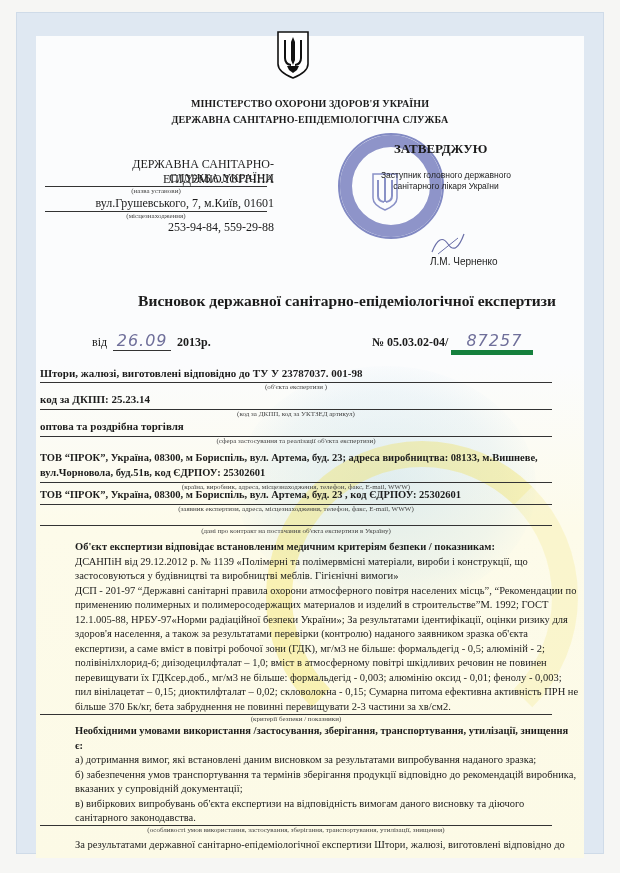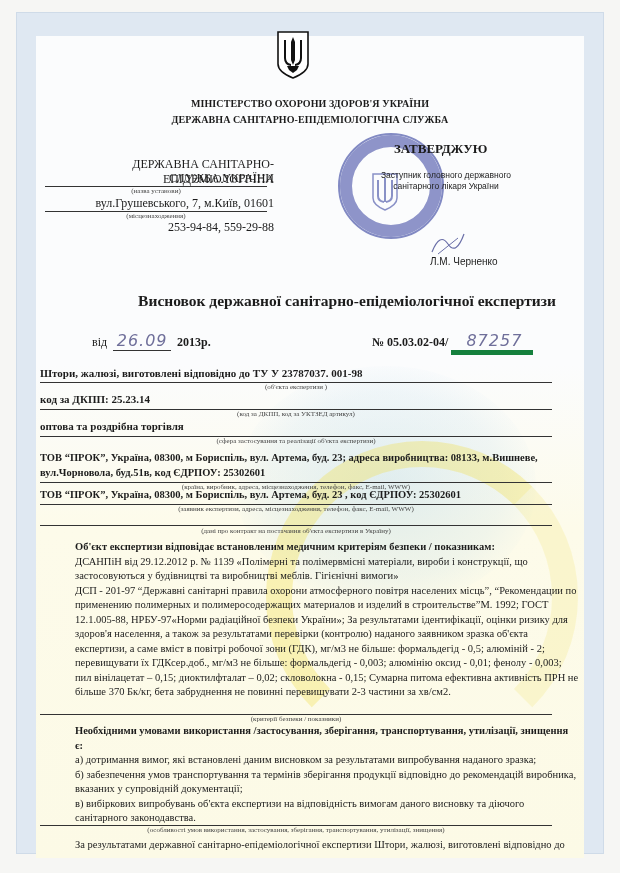--- a/index.html
+++ b/index.html
@@ -143,20 +143,21 @@
 
 <div class="para" style="top:540px">
   <div style="font-weight:bold">Об'єкт експертизи  відповідає  встановленим  медичним критеріям безпеки / показникам:</div>
   <div>ДСАНПіН від 29.12.2012 р. № 1139  «Полімерні та полімервмісні матеріали, вироби і конструкції, що</div>
   <div>застосовуються у будівництві та виробництві меблів. Гігієнічні вимоги»</div>
   <div>ДСП - 201-97 “Державні санітарні правила охорони атмосферного повітря населених місць”, “Рекомендации по</div>
   <div>применению полимерных и полимеросодержащих материалов и изделий в строительстве”М. 1992; ГОСТ</div>
   <div>12.1.005-88, НРБУ-97«Норми радіаційної безпеки України»;  За результатами ідентифікації, оцінки ризику для</div>
   <div>здоров'я населення, а також за результатами перевірки (контролю) наданого заявником зразка об'єкта</div>
   <div>експертизи, а саме вміст в повітрі робочої зони (ГДК), мг/м3 не більше: формальдегід - 0,5; алюміній - 2;</div>
+  <div>полівінілхлорид-6; диізодецилфталат – 1,0; вміст в атмосферному повітрі шкідливих речовин не повинен</div>
   <div>перевищувати їх ГДКсер.доб., мг/м3 не більше: формальдегід - 0,003; алюмінію оксид - 0,01; фенолу - 0,003;</div>
   <div>пил вінілацетат – 0,15; диоктилфталат – 0,02; скловолокна - 0,15; Сумарна питома ефективна активність ПРН не</div>
   <div>більше 370 Бк/кг, бета забруднення не повинні перевищувати 2-3 частини за хв/см2.</div>
 </div>
 <div class="rule" style="left:40px; width:512px; top:714px"></div>
 <div class="cap" style="left:40px; width:512px; top:715px">(критерії безпеки / показники)</div>
 
 <div class="para" style="top:724px">
   <div style="font-weight:bold">Необхідними умовами  використання /застосування, зберігання, транспортування, утилізації, знищення</div>
   <div style="font-weight:bold">є:</div>

